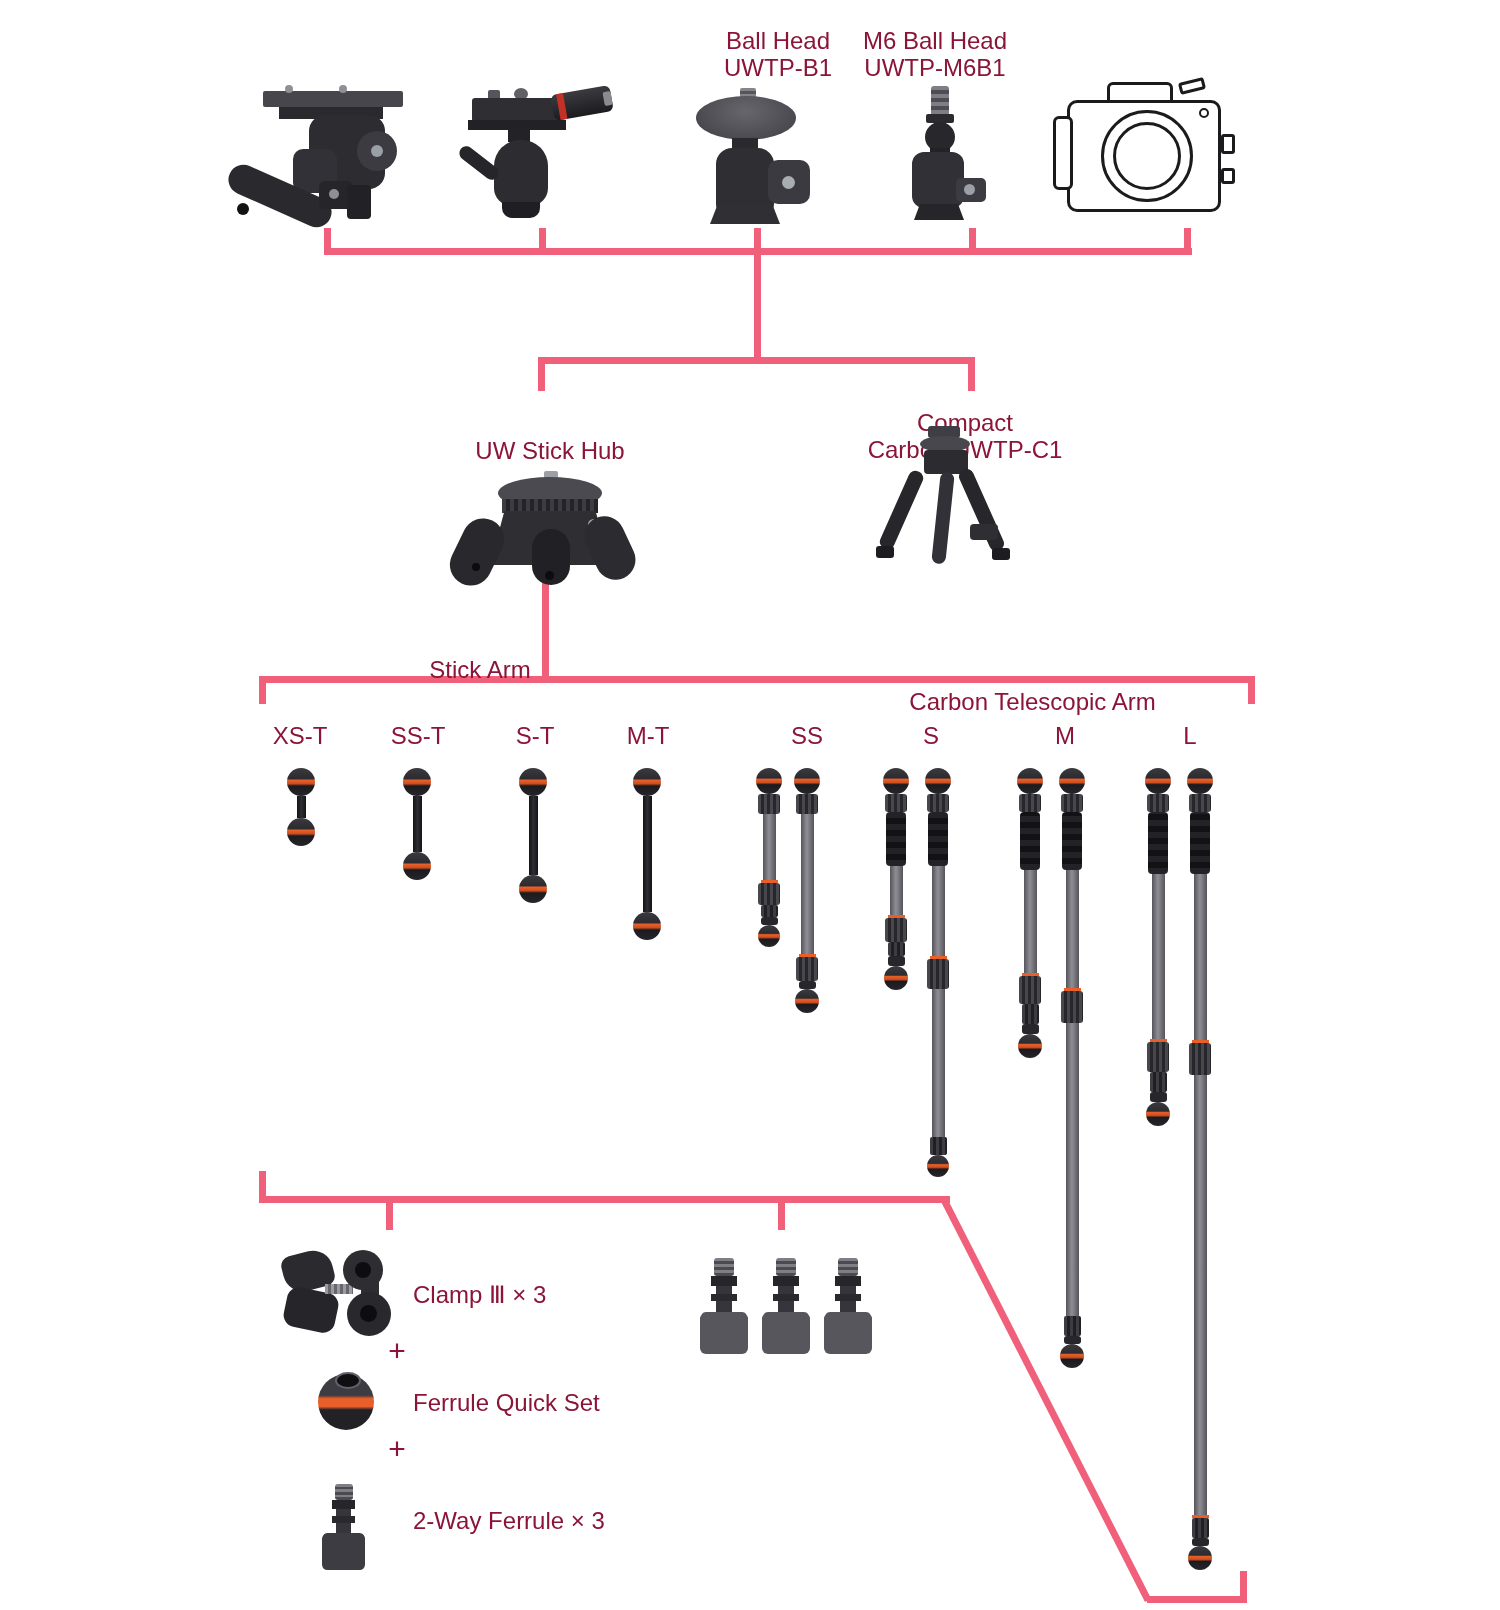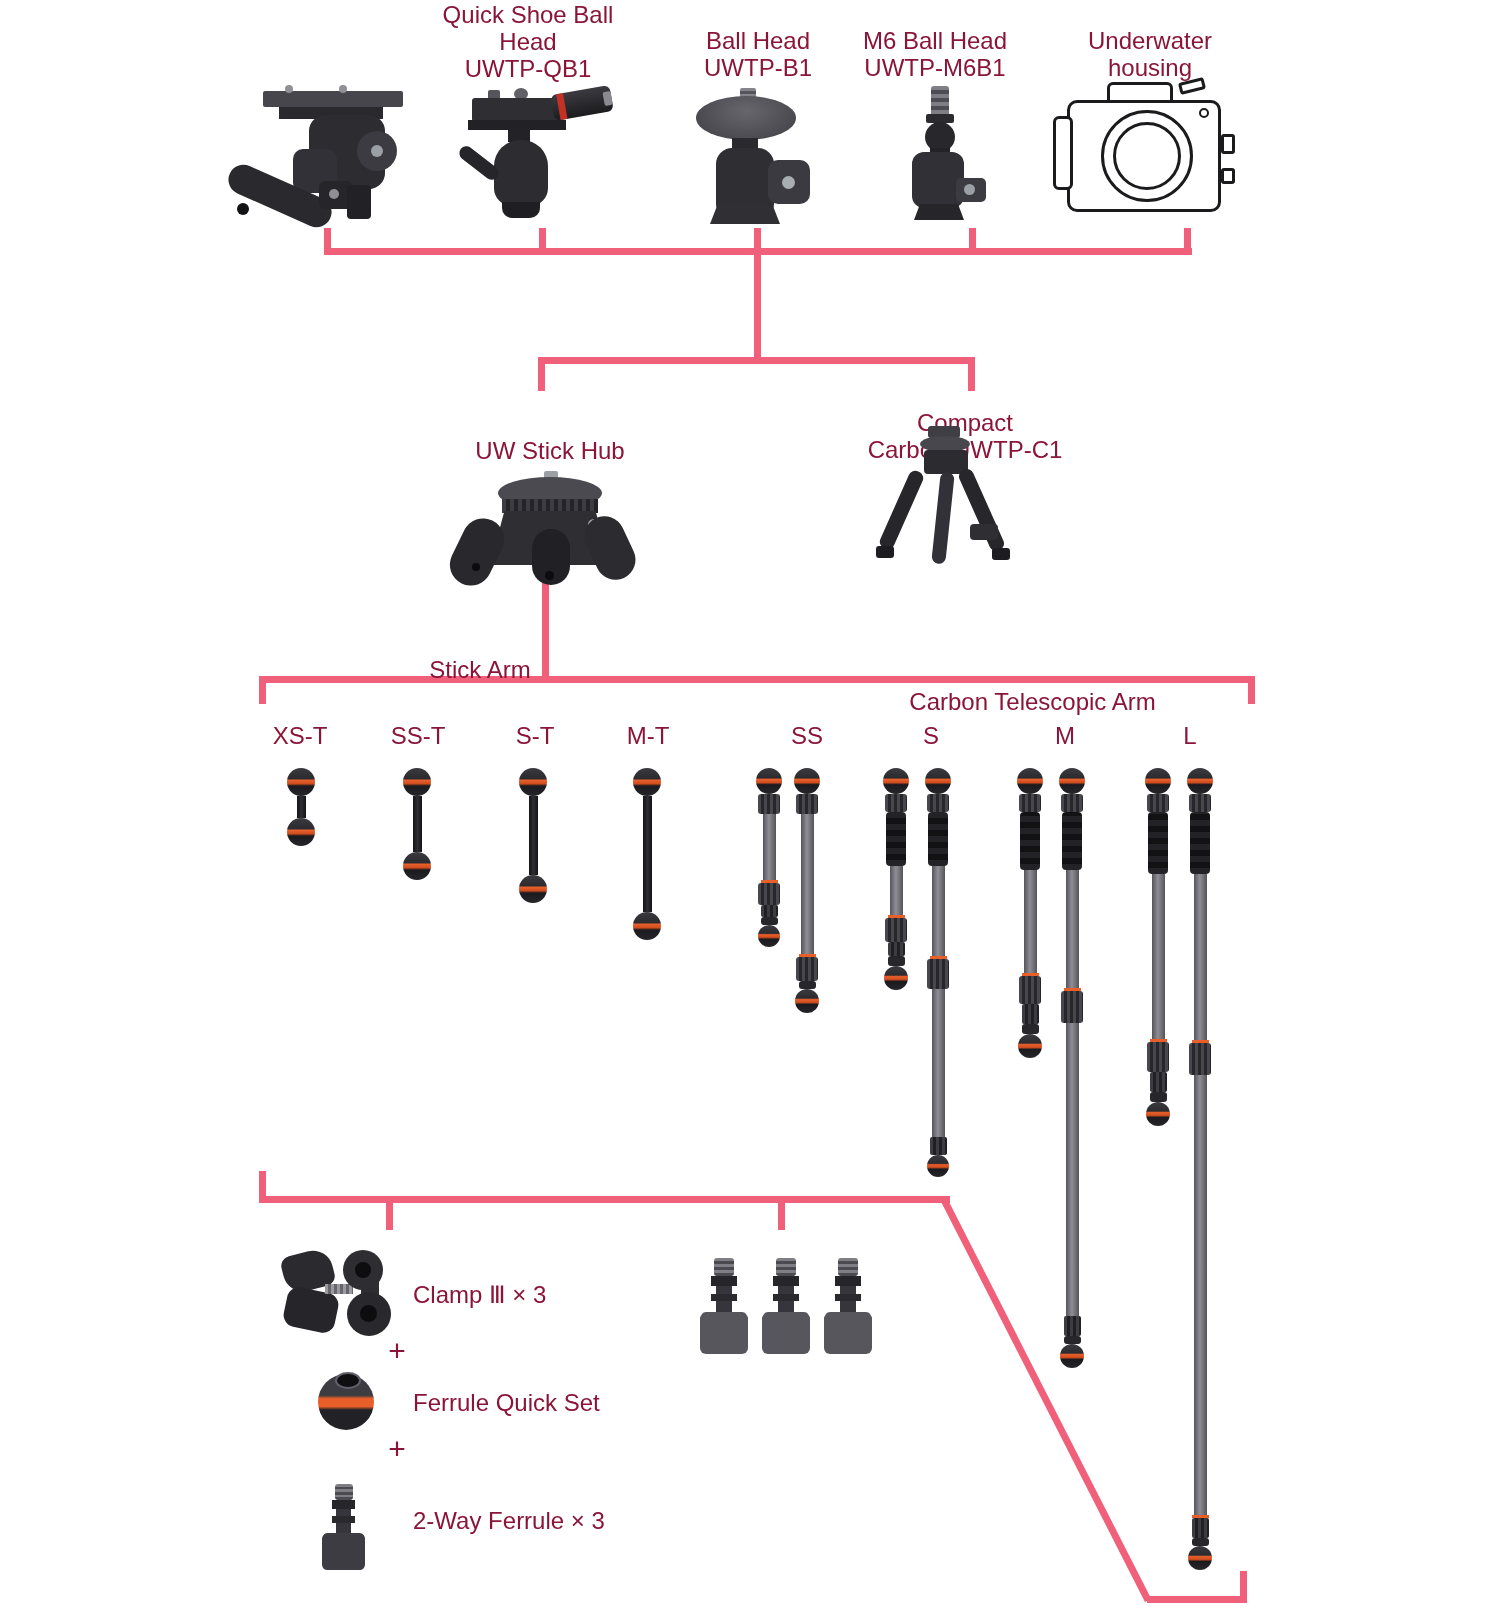--- a/index.html
+++ b/index.html
@@ -51,29 +51,24 @@
   <div class="cline" style="left:259px;top:680px;width:7px;height:24px"></div>
   <div class="cline" style="left:1248px;top:680px;width:7px;height:24px"></div>
   <div class="cline" style="left:259px;top:1171px;width:7px;height:30px"></div>
   <div class="cline" style="left:259px;top:1196px;width:691px;height:7px"></div>
   <div class="cline" style="left:386px;top:1200px;width:7px;height:30px"></div>
   <div class="cline" style="left:778px;top:1200px;width:7px;height:30px"></div>
   <div class="cline" style="left:946px;top:1196px;width:452px;height:7px;transform:rotate(63deg);transform-origin:0 0"></div>
   <div class="cline" style="left:1147px;top:1596px;width:100px;height:7px"></div>
   <div class="cline" style="left:1240px;top:1571px;width:7px;height:32px"></div>
 
-  <div class="lbl" style="left:408px;top:1px;width:240px">Quick Shoe Ball
-Head
-UWTP-QB1</div>
-  <div class="lbl" style="left:648px;top:27px;width:220px">Ball Head
+  <div class="lbl" style="left:668px;top:27px;width:220px">Ball Head
 UWTP-B1</div>
   <div class="lbl" style="left:825px;top:27px;width:220px">M6 Ball Head
 UWTP-M6B1</div>
-  <div class="lbl" style="left:1040px;top:27px;width:220px">Underwater
-housing</div>
 
   <div class="prod" style="left:235px;top:85px;width:190px;height:150px">
     <i style="left:28px;top:6px;width:140px;height:16px;background:#46464c;border-radius:2px"></i>
     <i style="left:50px;top:0;width:8px;height:8px;background:#8f8f95;border-radius:50%"></i>
     <i style="left:104px;top:0;width:8px;height:8px;background:#8f8f95;border-radius:50%"></i>
     <i style="left:44px;top:22px;width:104px;height:12px;background:#2a2a2e"></i>
     <i style="left:74px;top:30px;width:76px;height:74px;background:#2c2c31;border-radius:16px"></i>
     <i style="left:122px;top:46px;width:40px;height:40px;background:#3b3b41;border-radius:50%"></i>
     <i style="left:136px;top:60px;width:12px;height:12px;background:#9aa0a6;border-radius:50%"></i>
     <i style="left:58px;top:64px;width:44px;height:44px;background:#313137;border-radius:10px"></i>

